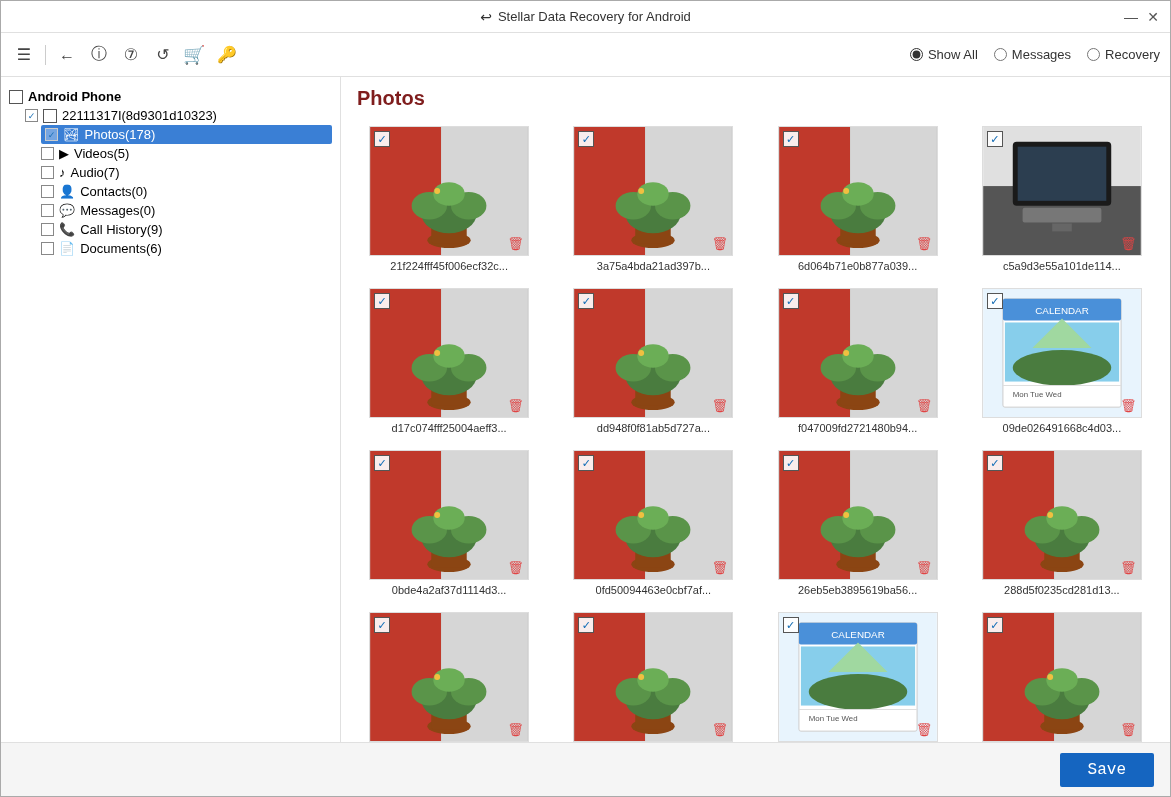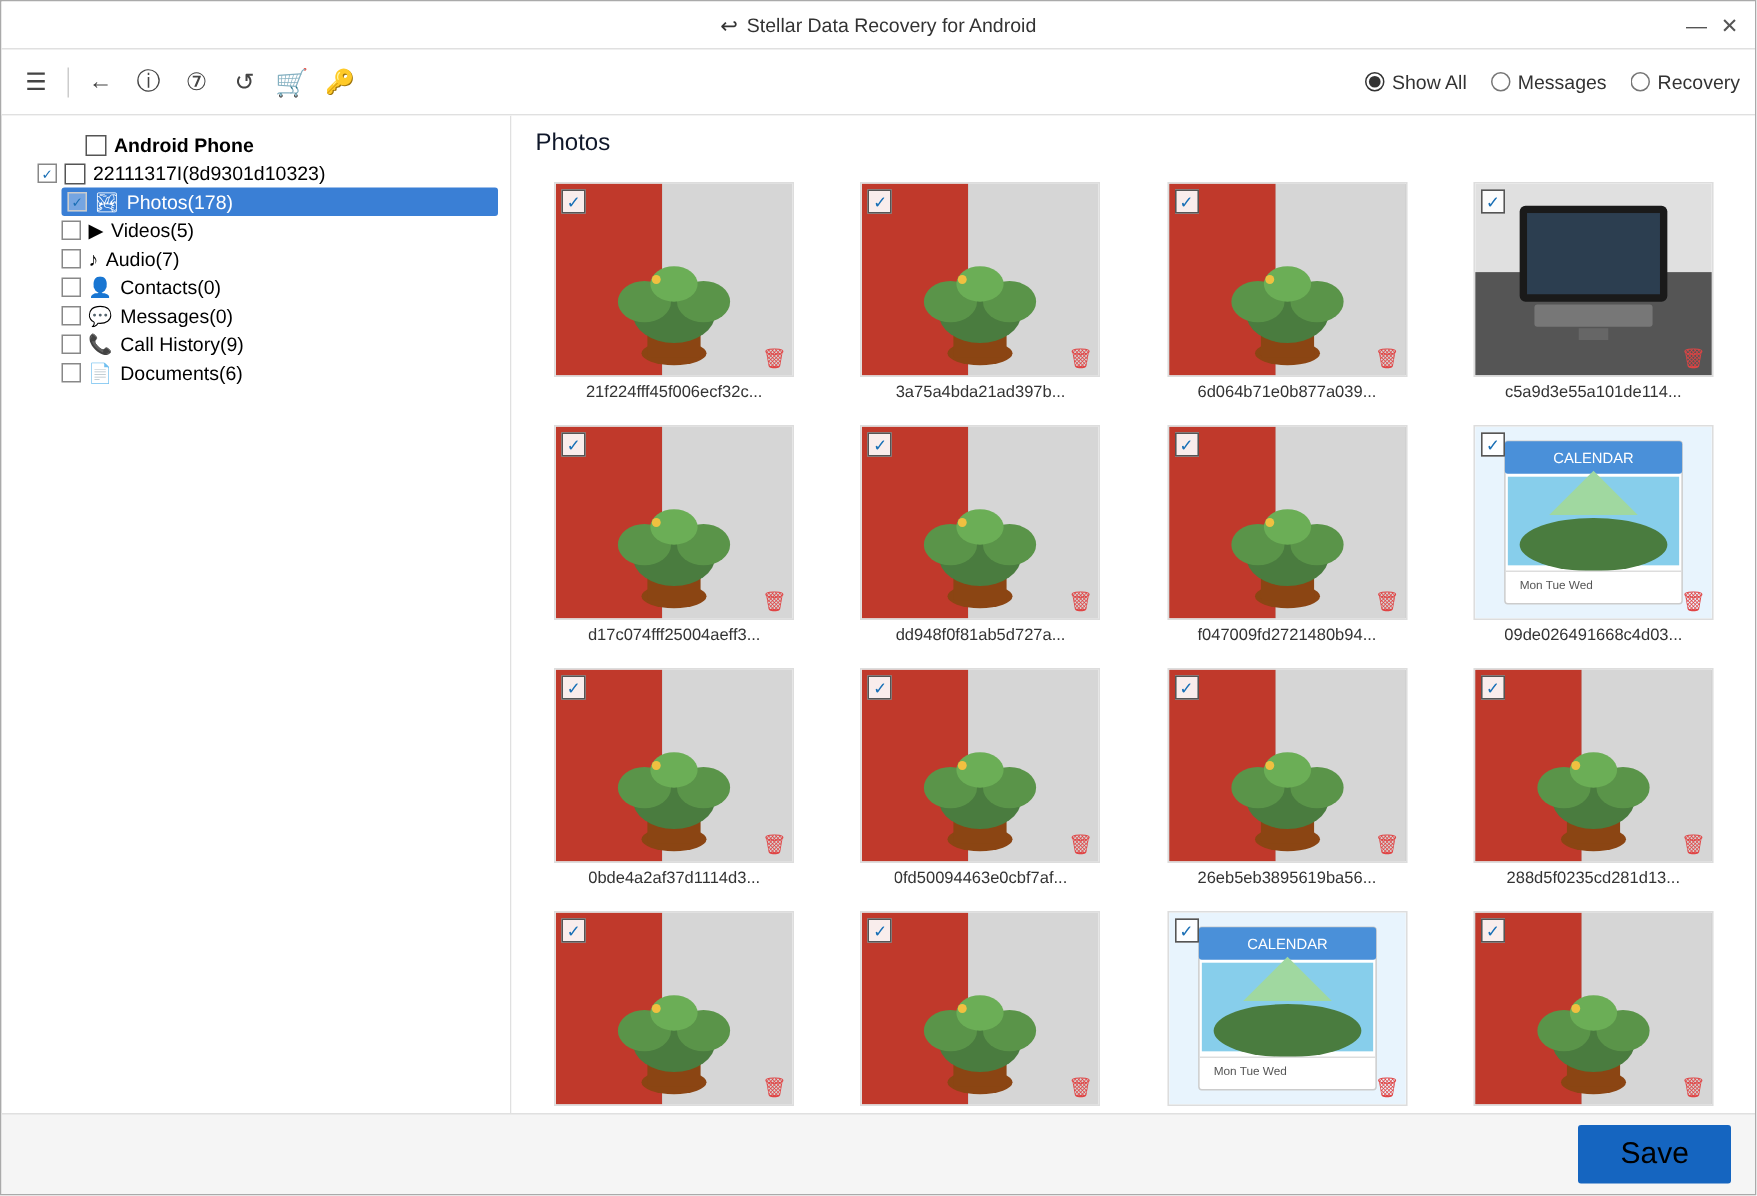--- a/index.html
+++ b/index.html
@@ -118,21 +118,20 @@
       display: flex;
       align-items: center;
       gap: 5px;
       padding: 2px 0;
       cursor: pointer;
       white-space: nowrap;
     }
     .tree-item.root {
       font-weight: bold;
       font-size: 13px;
-      margin-left: 48px;
     }
     .tree-item.level1 {
       margin-left: 16px;
     }
     .tree-item.level2 {
       margin-left: 32px;
     }
     .tree-item.selected {
       background: #3a7fd5;
       color: #fff;
@@ -173,23 +172,23 @@
     }
     .content-area {
       flex: 1;
       display: flex;
       flex-direction: column;
       overflow: hidden;
       background: #fff;
     }
     .content-header {
       padding: 10px 16px 6px;
-      font-size: 16px;
-      font-weight: 400;
-      color: #0f172a;
+      font-size: 20px;
+      font-weight: 700;
+      color: #7f1d1d;
       flex-shrink: 0;
     }
     .photos-grid-container {
       flex: 1;
       overflow-y: scroll;
       padding: 6px 10px;
     }
     .photos-grid {
       display: grid;
       grid-template-columns: repeat(4, 1fr);
@@ -253,26 +252,27 @@
       background: #f5f5f5;
       border-top: 1px solid #e0e0e0;
       display: flex;
       align-items: center;
       justify-content: flex-end;
       padding: 0 16px;
       flex-shrink: 0;
     }
     .save-btn {
       background: #1565c0;
-      color: #000000;
+      color: #ffffff;
       border: none;
       padding: 8px 28px;
-      font-size: 20px;
+      font-size: 16px;
       cursor: pointer;
       border-radius: 2px;
+      font-family: Liberation Mono, monospace;
     }
     
     .photos-grid-container::-webkit-scrollbar { width: 12px; }
     .photos-grid-container::-webkit-scrollbar-track { background: #f0f0f0; }
     .photos-grid-container::-webkit-scrollbar-thumb { background: #bbb; border: 2px solid #f0f0f0; }
     .sidebar::-webkit-scrollbar { width: 8px; }
     .sidebar::-webkit-scrollbar-thumb { background: #ccc; }
   </style>
 </head>
 <body>

